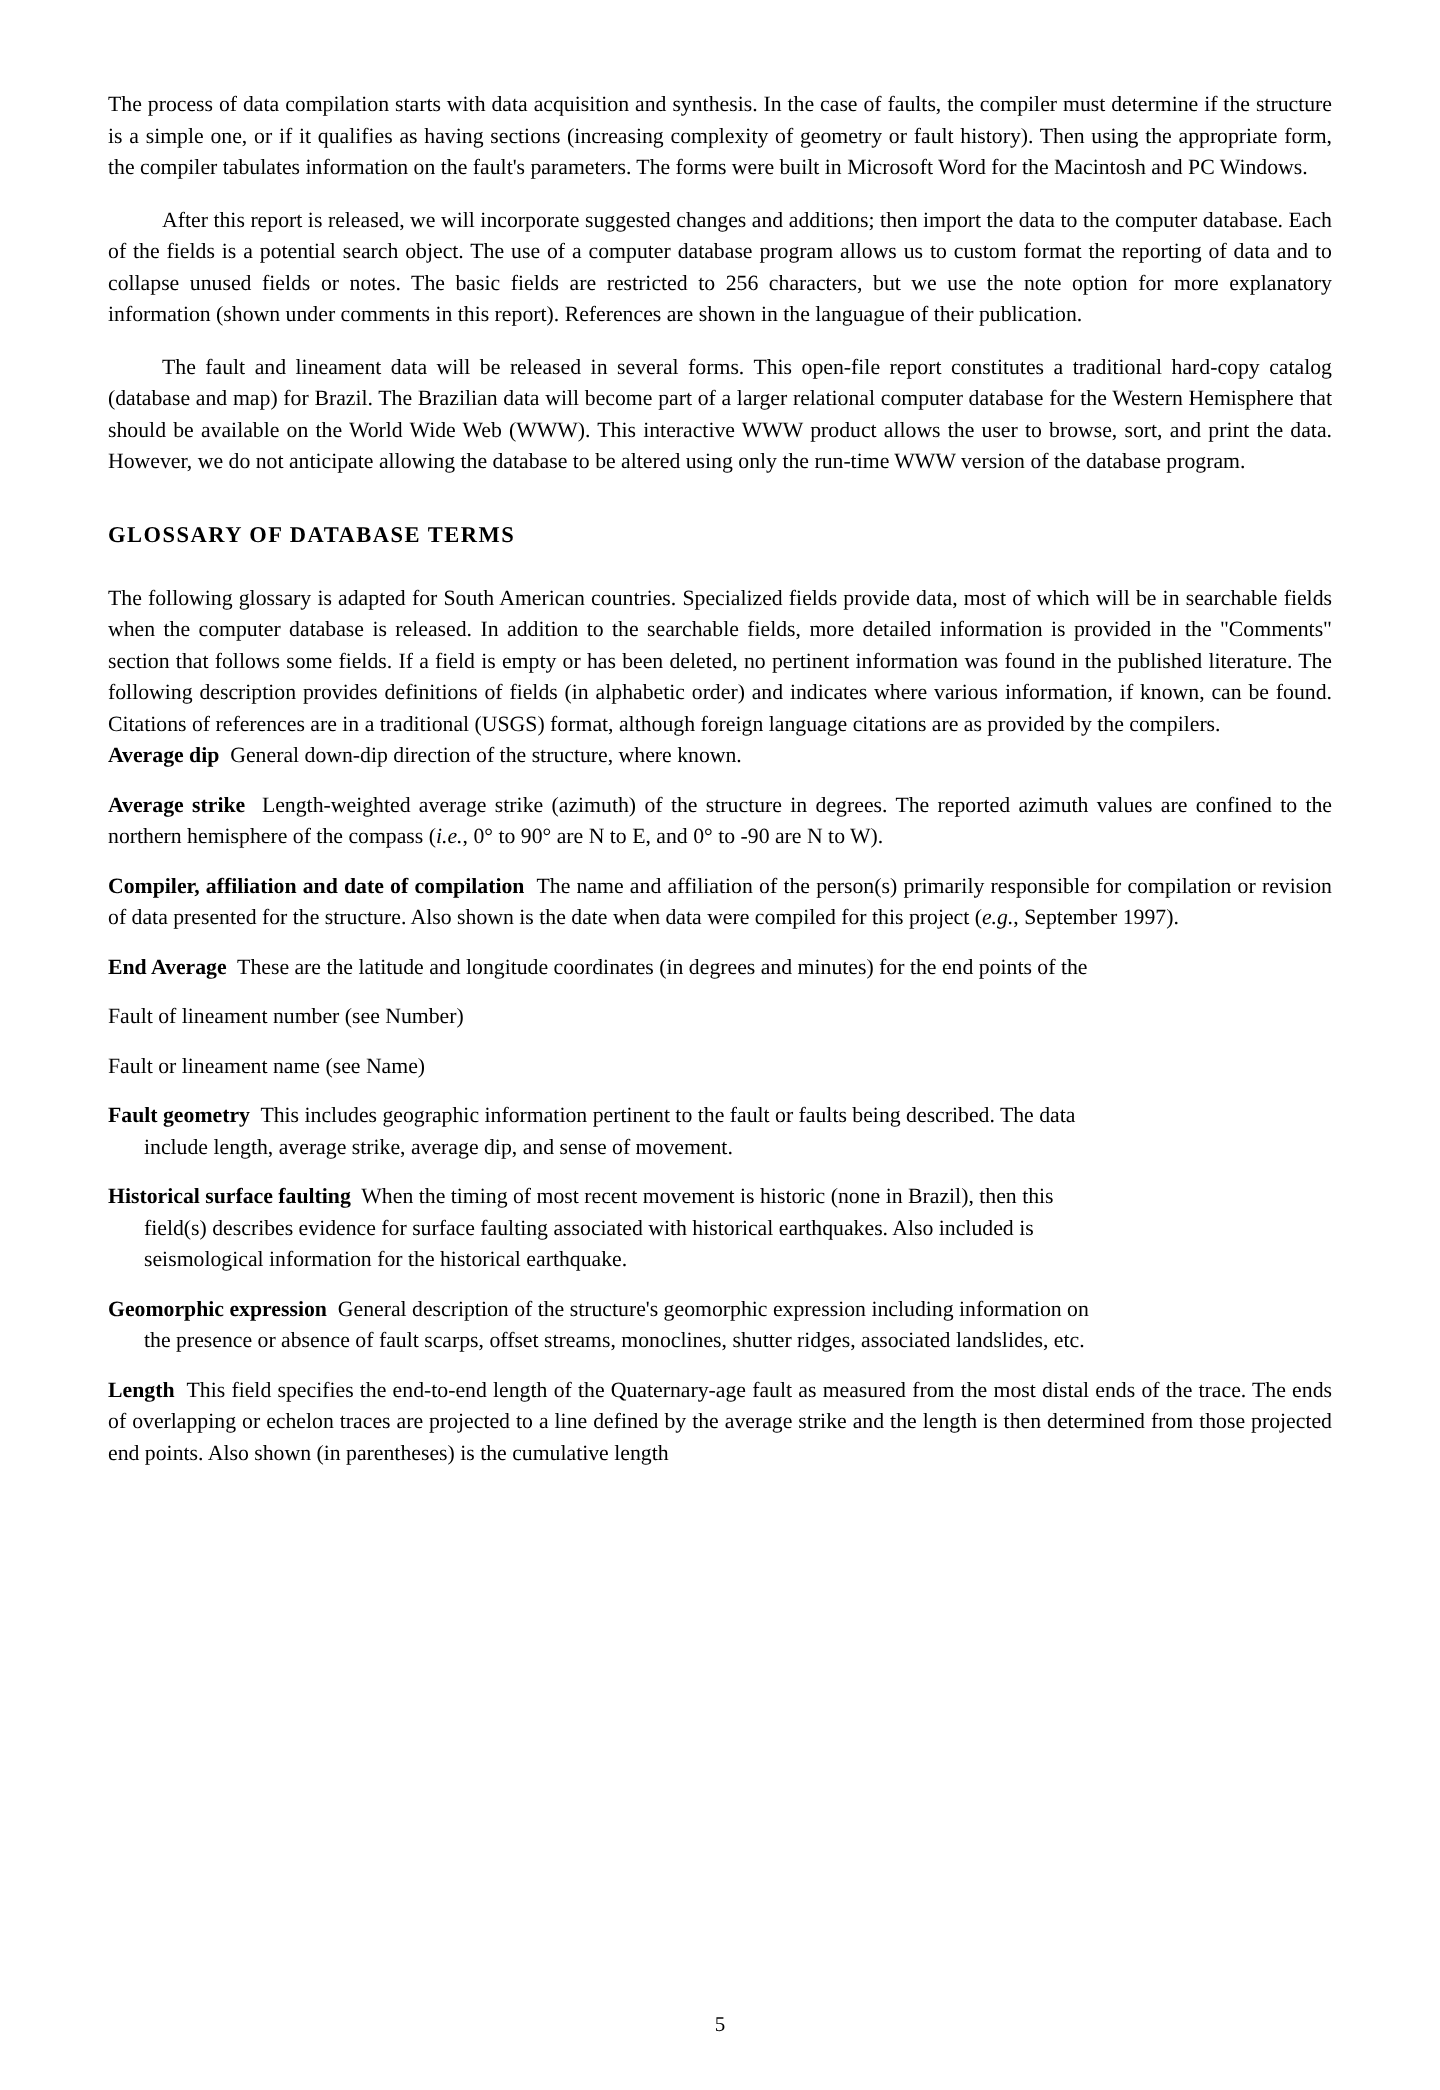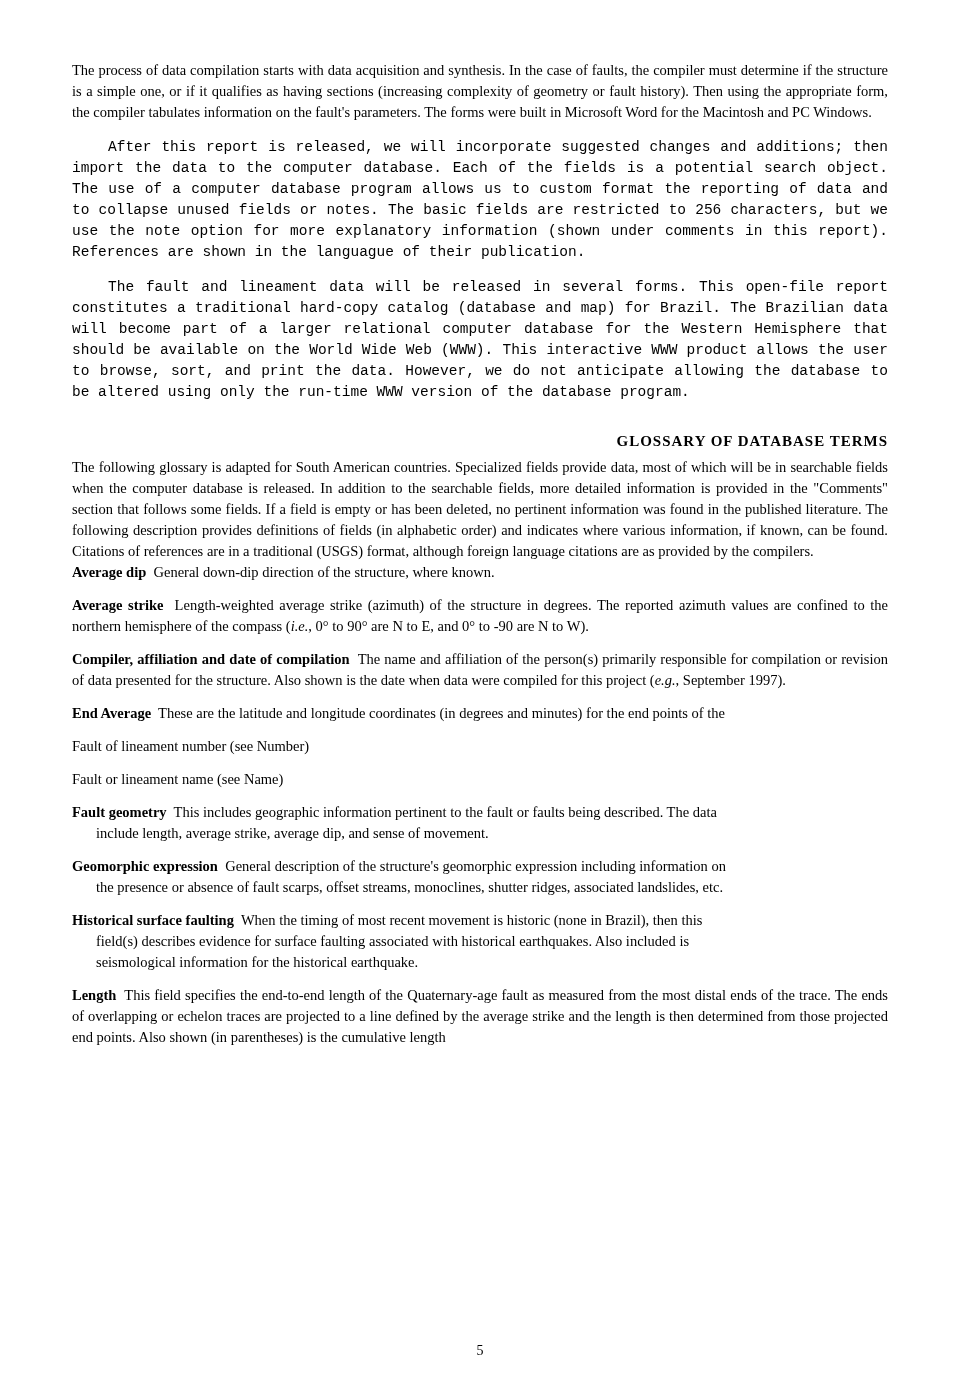--- a/index.html
+++ b/index.html
@@ -26,28 +26,27 @@
 
     .paragraph {
       margin-bottom: 14px;
       text-align: justify;
     }
 
     .paragraph-indented {
       margin-bottom: 14px;
       text-align: justify;
       text-indent: 36px;
-      font-family: Liberation Mono, monospace;
     }
 
     .section-title {
-      text-align: right;
+      text-align: left;
       font-weight: bold;
       font-size: 15px;
-      margin: 28px 0 4px 0;
+      margin: 28px 0 20px 0;
       letter-spacing: 1px;
     }
 
     .glossary-intro {
       text-align: justify;
     }
 
     .glossary-entry {
       margin-bottom: 12px;
       text-align: justify;
@@ -118,28 +117,28 @@
   <p class="glossary-entry">Fault of lineament number (see Number)</p>
 
   <p class="glossary-entry">Fault or lineament name (see Name)</p>
 
   <div class="glossary-entry-block">
     <p><span class="term">Fault geometry</span>&nbsp; This includes geographic information pertinent to the fault or faults being described.  The data</p>
     <p class="glossary-entry-indented">include length, average strike, average dip, and sense of movement.</p>
   </div>
 
   <div class="glossary-entry-block">
-    <p><span class="term">Geomorphic expression</span>&nbsp; General description of the structure's geomorphic expression including information on</p>
-    <p class="glossary-entry-indented">the presence or absence of fault scarps, offset streams, monoclines, shutter ridges, associated landslides, etc.</p>
+    <p><span class="term">Historical surface faulting</span>&nbsp; When the timing of most recent movement is historic (none in Brazil), then this</p>
+    <p class="glossary-entry-indented">field(s) describes evidence for surface faulting associated with historical earthquakes.  Also included is</p>
+    <p class="glossary-entry-indented">seismological information for the historical earthquake.</p>
   </div>
 
   <div class="glossary-entry-block">
-    <p><span class="term">Historical surface faulting</span>&nbsp; When the timing of most recent movement is historic (none in Brazil), then this</p>
-    <p class="glossary-entry-indented">field(s) describes evidence for surface faulting associated with historical earthquakes.  Also included is</p>
-    <p class="glossary-entry-indented">seismological information for the historical earthquake.</p>
+    <p><span class="term">Geomorphic expression</span>&nbsp; General description of the structure's geomorphic expression including information on</p>
+    <p class="glossary-entry-indented">the presence or absence of fault scarps, offset streams, monoclines, shutter ridges, associated landslides, etc.</p>
   </div>
 
   <div class="glossary-entry-block">
     <p><span class="term">Length</span>&nbsp; This field specifies the end-to-end length of the Quaternary-age fault as measured from the most distal ends of the trace.  The ends of overlapping or echelon traces are projected to a line defined by the average strike and the length is then determined from those projected end points.  Also shown (in parentheses) is the cumulative length</p>
   </div>
 
   <div class="page-number">5</div>
 
 </div>
 

